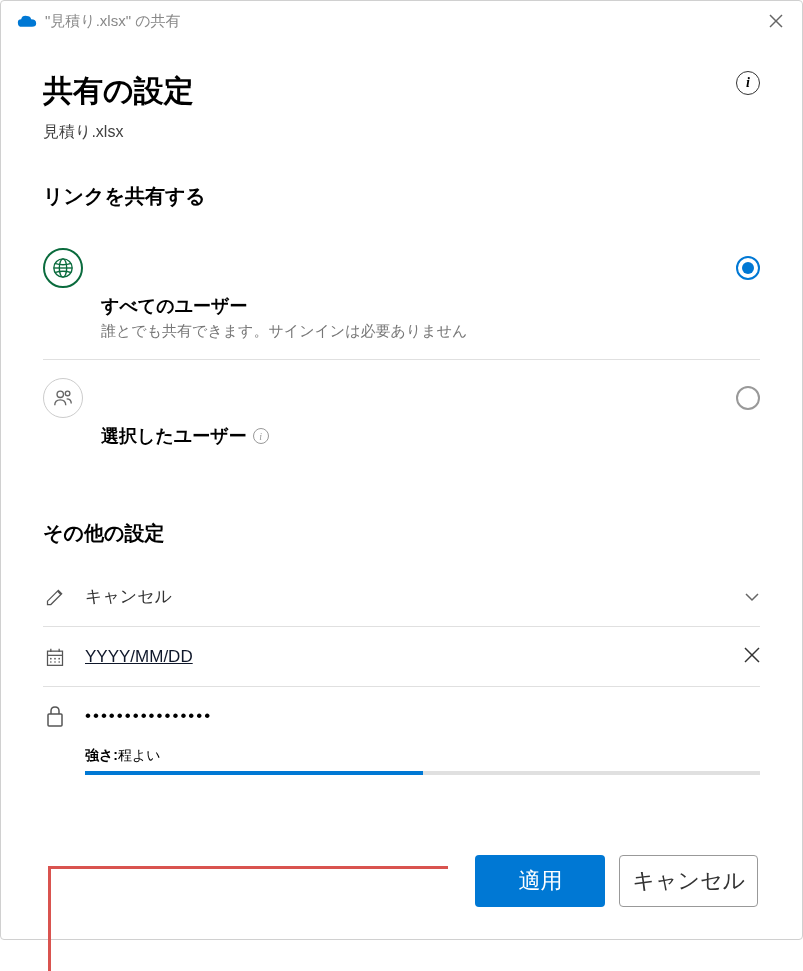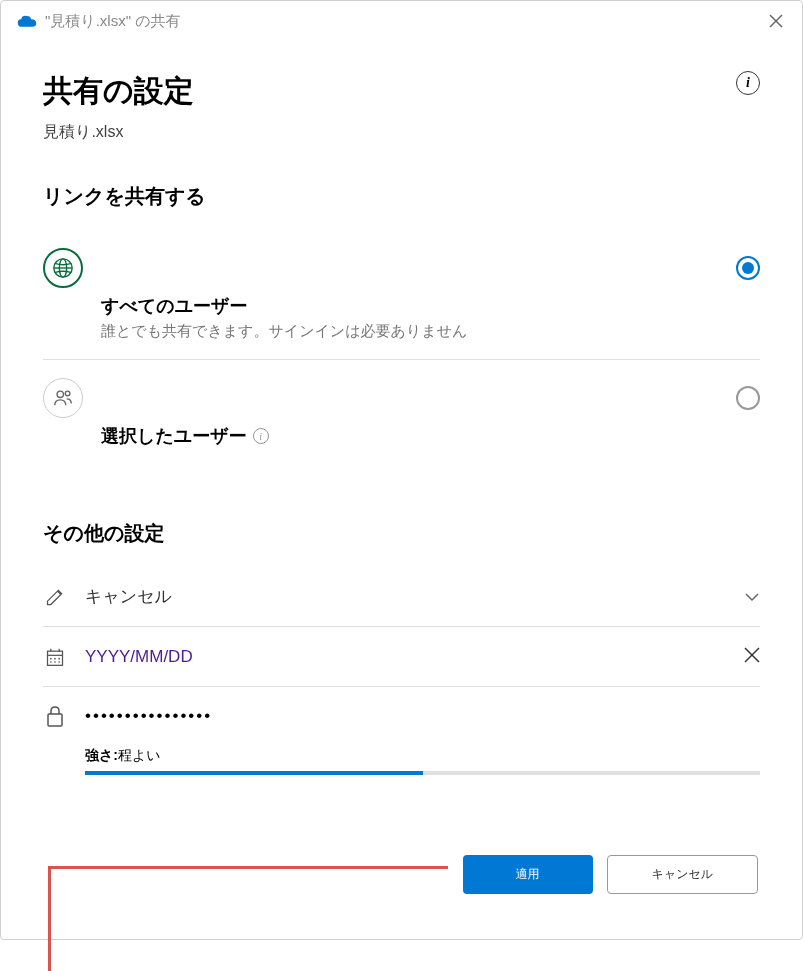--- a/index.html
+++ b/index.html
@@ -175,21 +175,22 @@
       justify-content: center;
       color: #555;
       flex-shrink: 0;
     }
     .setting-value {
       flex: 1;
       font-size: 17px;
       color: #333;
     }
     .setting-value.placeholder {
-      color: #4c1d95;
+      color: #0f172a;
+      text-decoration: underline;
     }
     .chevron {
       color: #666;
     }
     .clear-x {
       color: #333;
       cursor: pointer;
       font-size: 20px;
     }
     .password-dots {
@@ -228,22 +229,22 @@
       width: 50%;
     }
     .button-row {
       display: flex;
       justify-content: flex-end;
       gap: 14px;
       margin-top: 80px;
       padding-right: 2px;
     }
     .btn {
-      padding: 10px 44px;
-      font-size: 12px;
+      padding: 10px 12px;
+      font-size: 22px;
       border-radius: 4px;
       cursor: pointer;
       min-width: 130px;
     }
     .btn-primary {
       background: #0078d4;
       color: #fff;
       border: none;
       font-weight: 500;
     }

